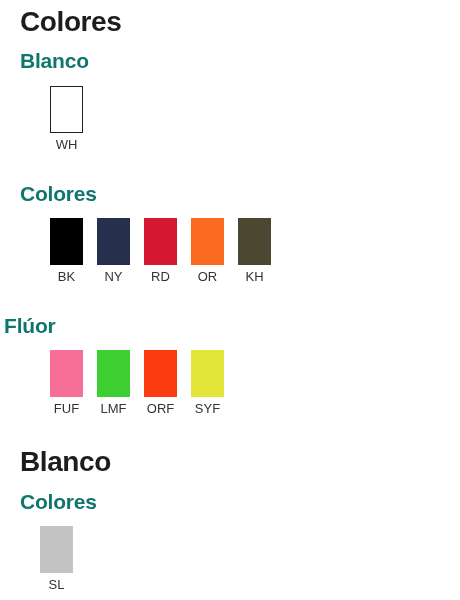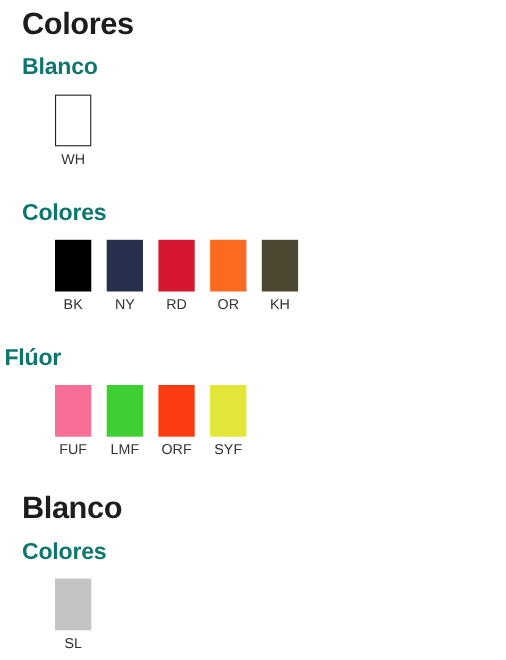--- a/index.html
+++ b/index.html
@@ -52,21 +52,21 @@
   #row-blanco      { left: 50px; top: 86px;  }
 
   #head-colores2   { left: 20px; top: 183px; }
   #row-colores     { left: 50px; top: 218px; }
 
   #head-fluor      { left: 4px; top: 315px; }
   #row-fluor       { left: 50px; top: 350px; }
 
   #title-nuevo     { left: 20px; top: 448px; }
   #head-colores3   { left: 20px; top: 491px; }
-  #row-nuevo       { left: 50px; top: 526px; }
+  #row-nuevo       { left: 40px; top: 526px; }
 
   
   .swatch-row {
     display: flex;
     flex-direction: row;
     align-items: flex-start;
     gap: 14px;
   }
   .swatch-item {
     display: flex;

